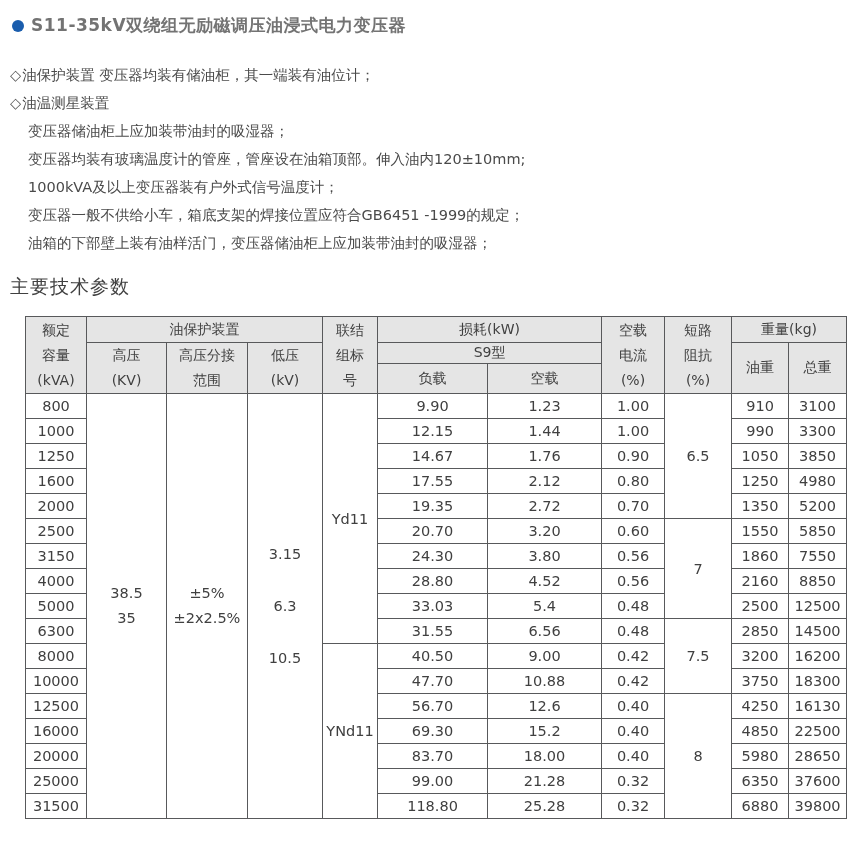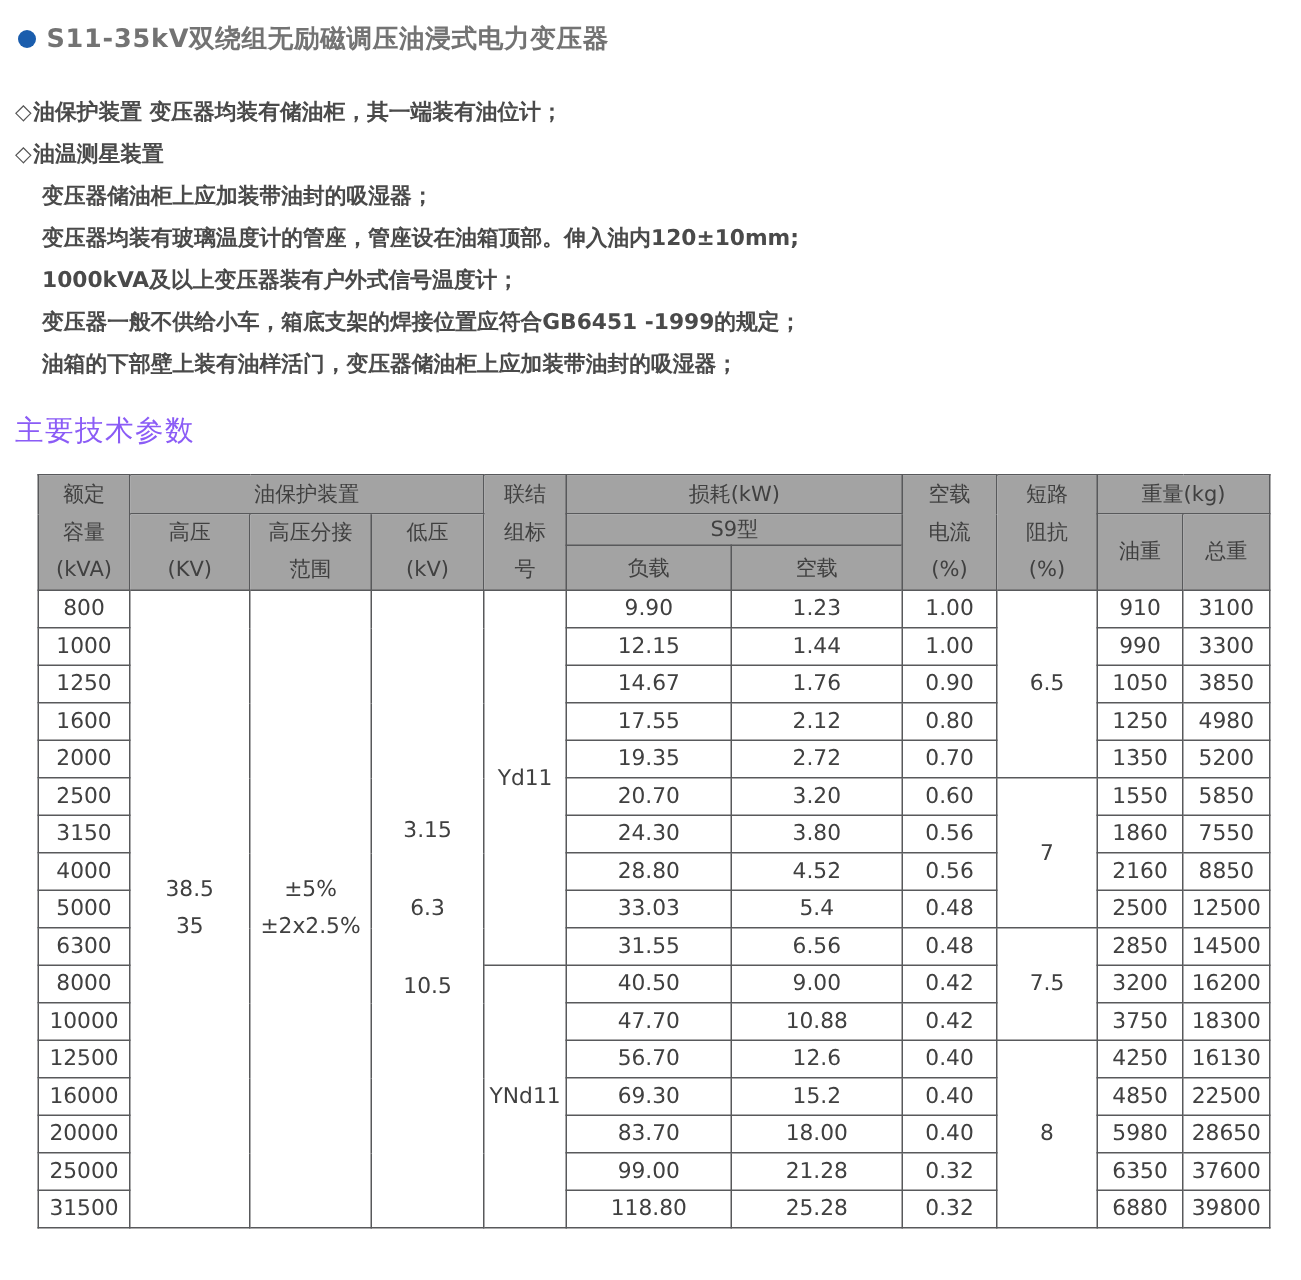--- a/index.html
+++ b/index.html
@@ -10,37 +10,37 @@
   }
   .page{padding:12px 0 0 8px;}
 
   
   .doc-title{display:flex;align-items:center;margin:2px 0 0 4px;}
   .dot{display:inline-block;width:12px;height:12px;border-radius:50%;
        background:#1a5dad;margin-right:7px;flex:0 0 auto;}
   .doc-title .t{font-size:17px;font-weight:bold;color:#737373;letter-spacing:.5px;}
 
   
-  .intro{margin-top:24px;font-size:14.5px;color:#4a4a4a;font-weight:bold;}
+  .intro{margin-top:24px;font-size:14.5px;color:#4a4a4a;}
   .intro .line{line-height:28px;white-space:nowrap;}
   .intro .lead{padding-left:2px;}
   .intro .cont{padding-left:20px;}
   .intro .dia{margin-right:1px;color:#555;}
 
   
-  .section-heading{font-size:19px;font-weight:normal;color:#8b5cf6;
+  .section-heading{font-size:19px;font-weight:normal;color:#404040;
     margin:17px 0 0 2px;letter-spacing:1px;}
 
   
   table{border-collapse:collapse;table-layout:fixed;width:821px;
         margin:16px 0 0 17px;background:#ffffff;}
   th,td{border:1px solid #58595b;text-align:center;vertical-align:middle;
         padding:0;font-size:14px;color:#404040;font-weight:normal;
         overflow:hidden;}
-  thead th{background:#a3a3a3;}
+  thead th{background:#e5e5e5;}
   tr.h1 th{height:25px;}
   tr.h2 th{height:20px;}
   tr.h3 th{height:29px;}
   tbody td{height:24px;font-size:14.5px;background:#ffffff;}
   .pre{white-space:pre-line;}
   thead .pre{line-height:25px;}
   td.pre{line-height:25px;}
   td.lv{line-height:52px;}
 </style>
 </head>

